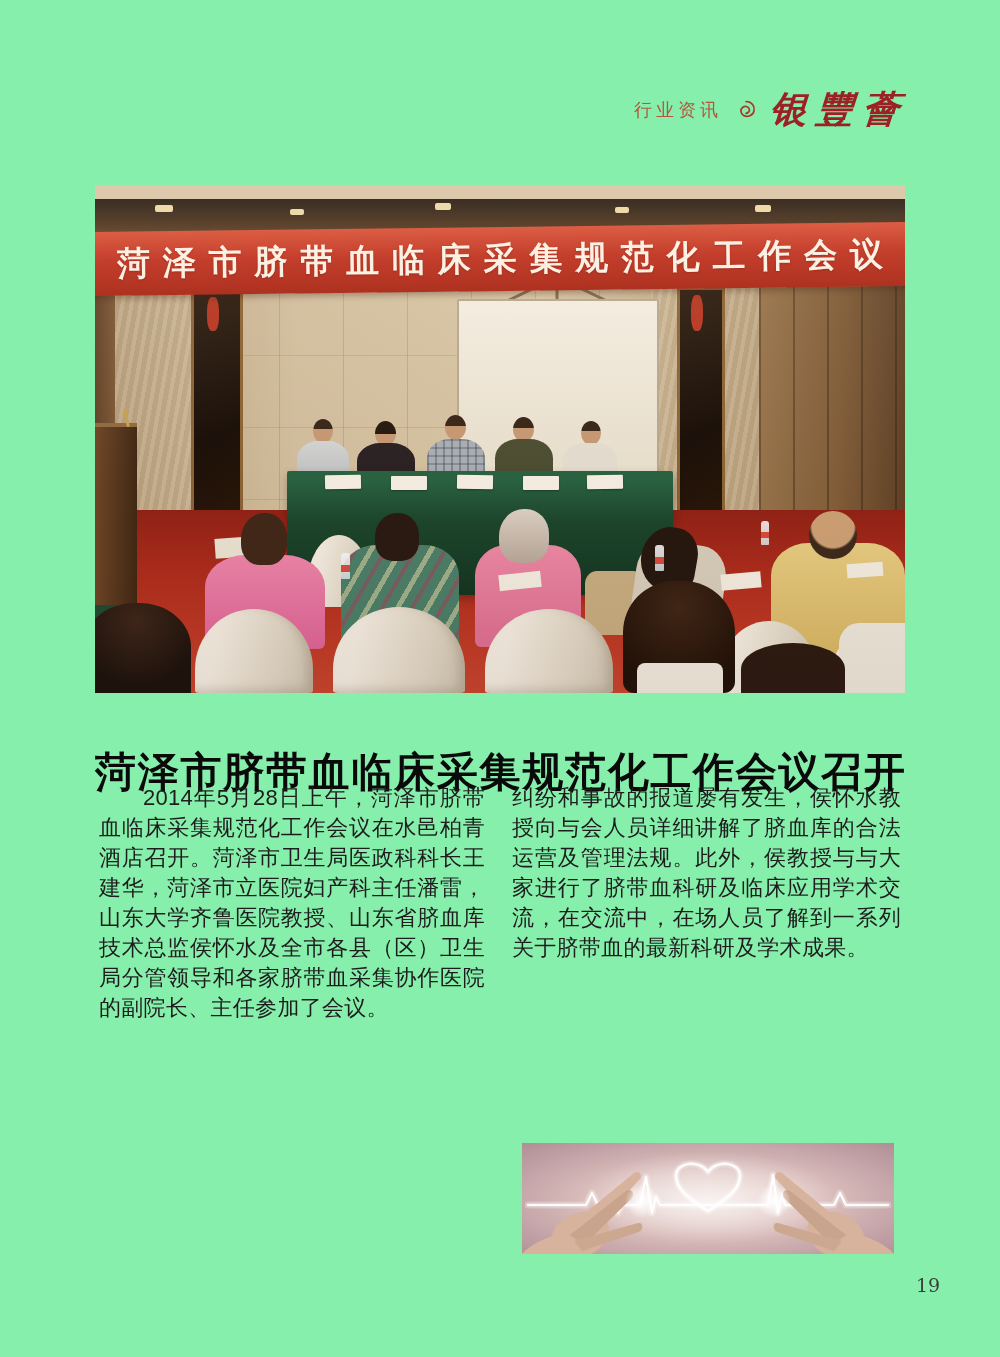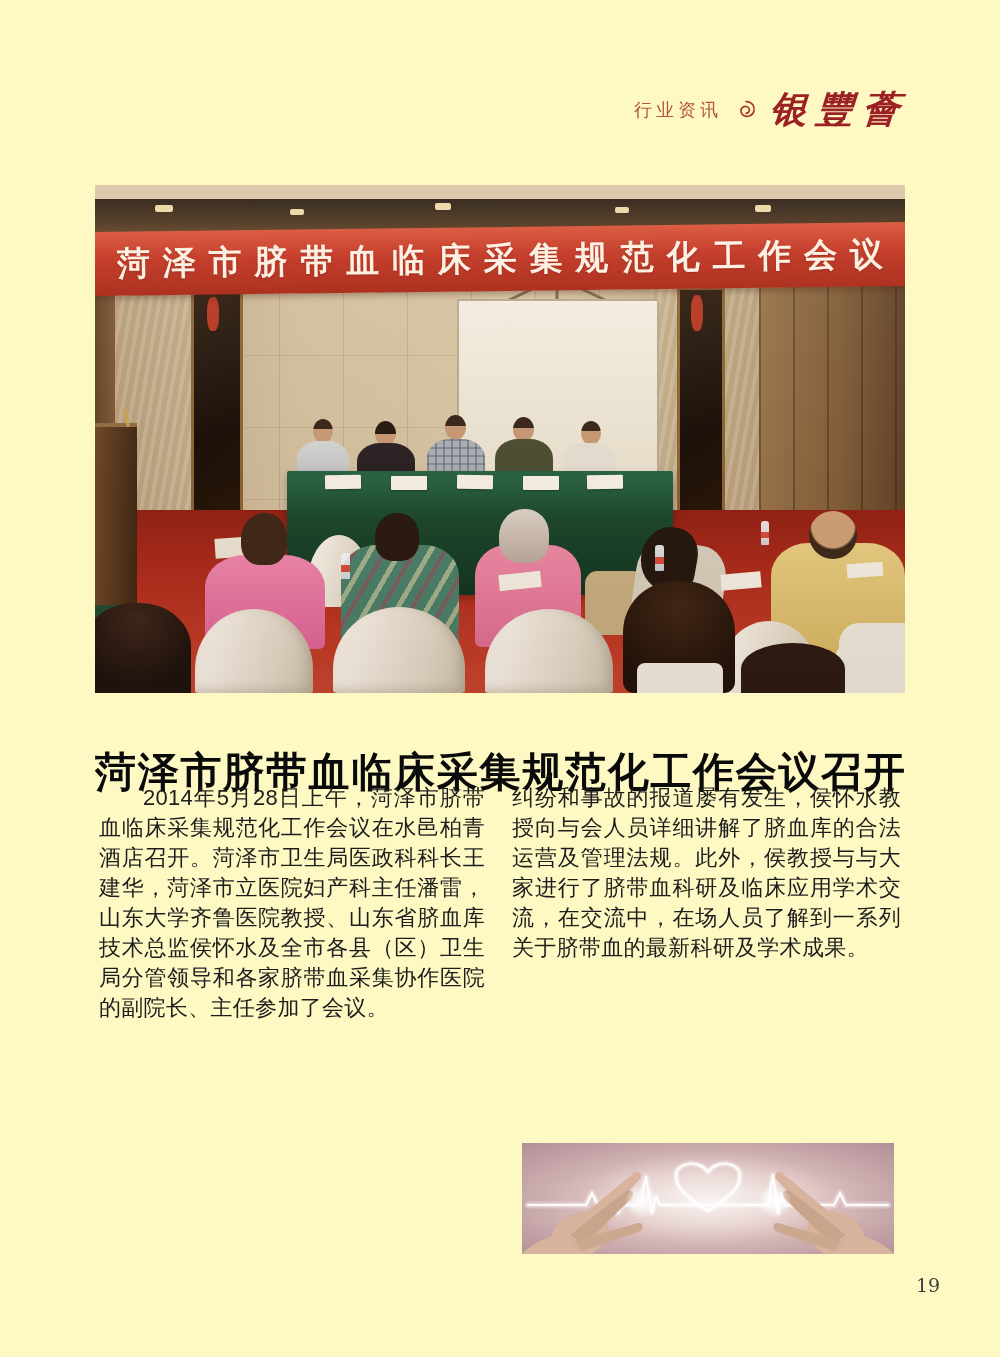--- a/index.html
+++ b/index.html
@@ -1,16 +1,16 @@
 <!DOCTYPE html>
 <html><head>
 <meta charset="utf-8">
 <style>
   html,body{margin:0;padding:0;background:#ffffff;}
-  .page{position:relative;width:1000px;height:1357px;background:#fef9c3;overflow:hidden;
+  .page{position:relative;width:1000px;height:1357px;background:#86efac;overflow:hidden;
         font-family:"Liberation Sans", sans-serif;}
 
   
   .masthead{position:absolute;top:82px;right:92px;height:56px;display:flex;align-items:center;gap:12px;}
   .section-label{font-size:18px;letter-spacing:4px;color:#b2573e;font-weight:500;}
   .swirl{width:24px;height:24px;display:inline-block;}
   .brand{font-family:"DejaVu Serif", serif;font-style:italic;font-weight:bold;
          font-size:37px;color:#9c2125;letter-spacing:9px;transform:skewX(-4deg);}
 
   

